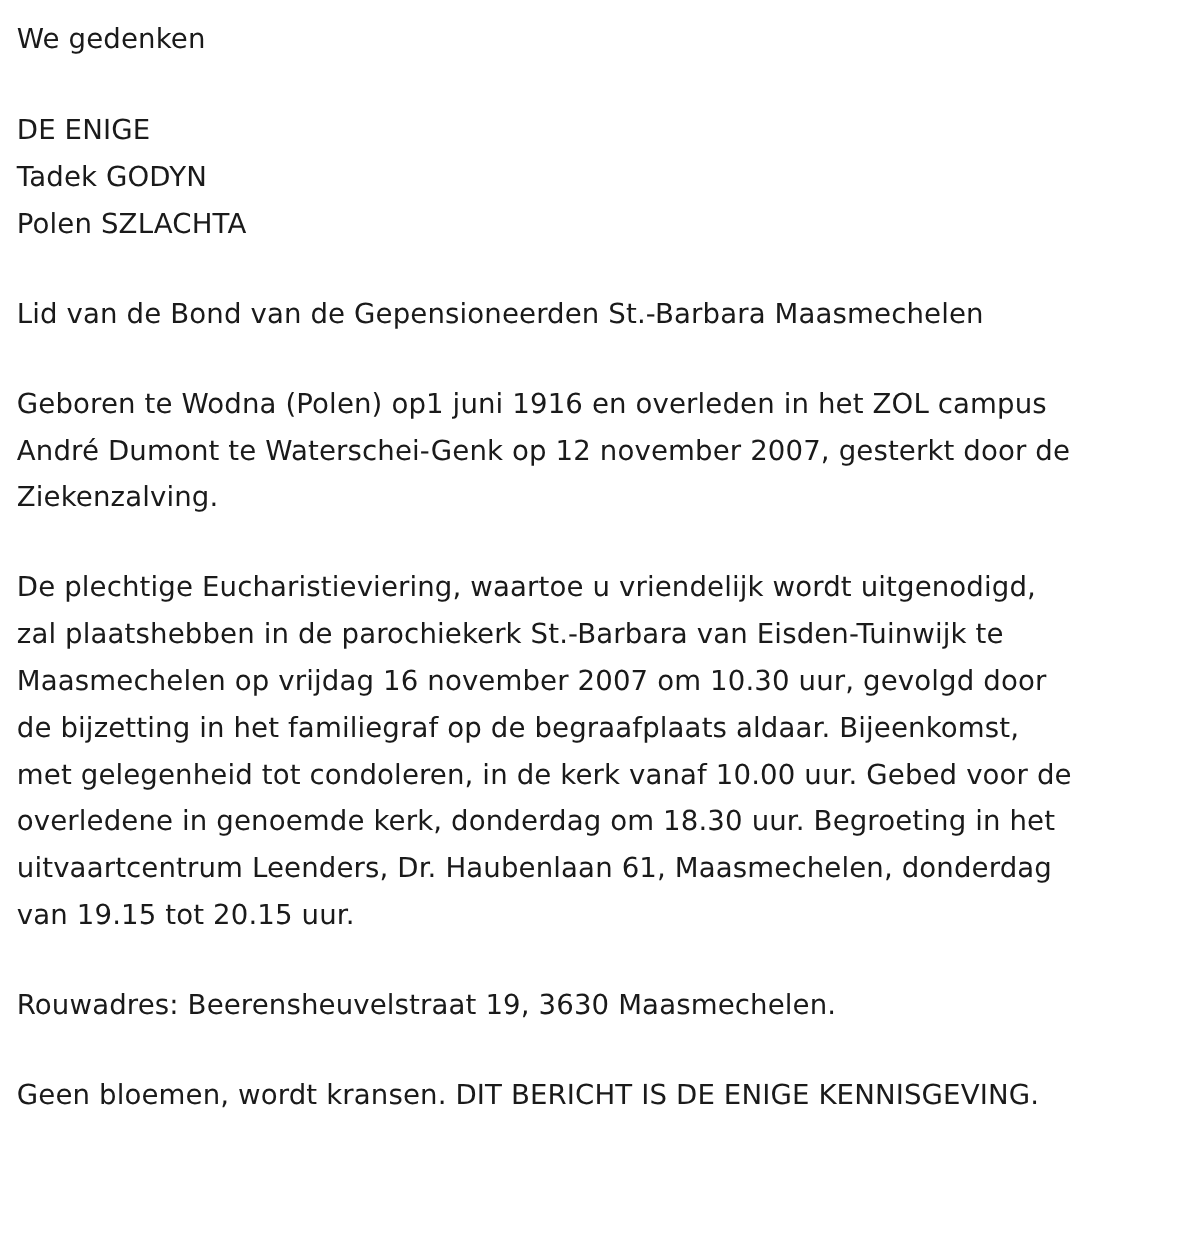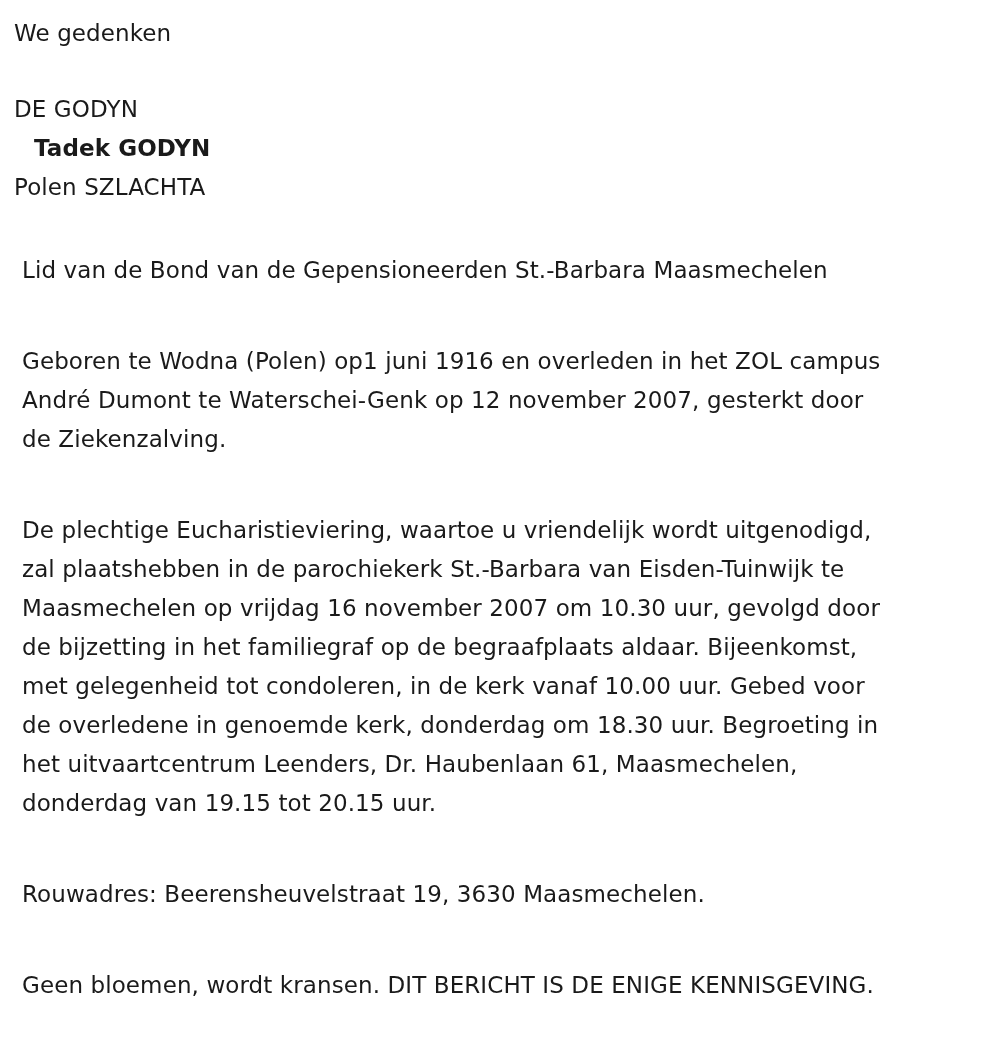--- a/index.html
+++ b/index.html
@@ -20,46 +20,45 @@
     padding: 14px 14px 10px 14px;
     background: #ffffff;
   }
   .line {
     font-size: 23px;
     line-height: 39px;
     letter-spacing: 0.1px;
     white-space: pre-wrap;
   }
   .bold {
-    font-weight: bold;
-    margin-left: 20px;
+    font-weight: normal;
   }
   .para {
     font-size: 23px;
     line-height: 39px;
     letter-spacing: 0.1px;
-    margin: 8px;
+    margin: 0;
   }
   .gap-lg {
     height: 37px;
   }
   .gap-md {
     height: 36px;
   }
 </style>
 </head>
 <body>
 
 <div class="page">
 
   <div class="line">We gedenken</div>
 
   <div class="gap-lg"></div>
 
-  <div class="line">DE GODYN</div>
+  <div class="line">DE ENIGE</div>
   <div class="line bold">Tadek GODYN</div>
   <div class="line">Polen SZLACHTA</div>
 
   <div class="gap-md"></div>
 
   <p class="para">Lid van de Bond van de Gepensioneerden St.-Barbara Maasmechelen</p>
 
   <div class="gap-md"></div>
 
   <p class="para">Geboren te Wodna (Polen) op1 juni 1916 en overleden in het ZOL campus André Dumont te Waterschei-Genk op 12 november 2007, gesterkt door de Ziekenzalving.</p>

